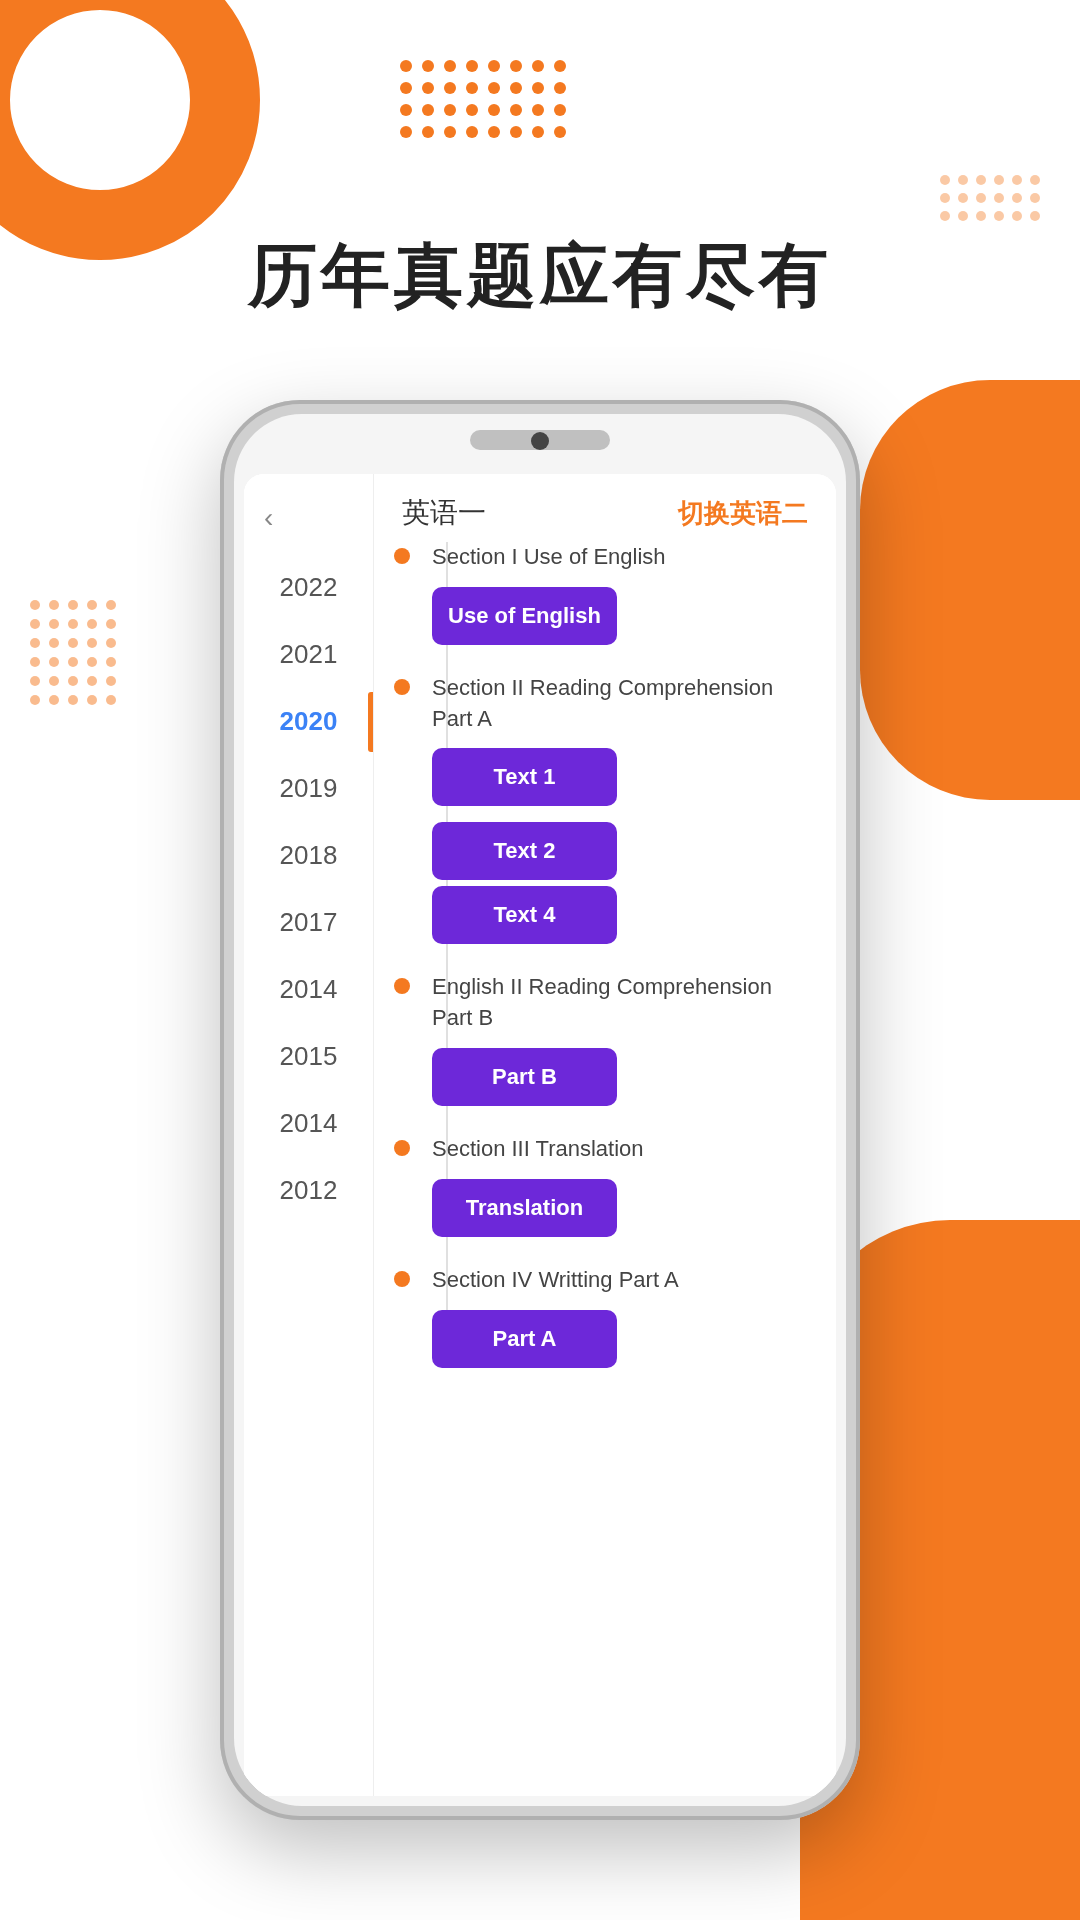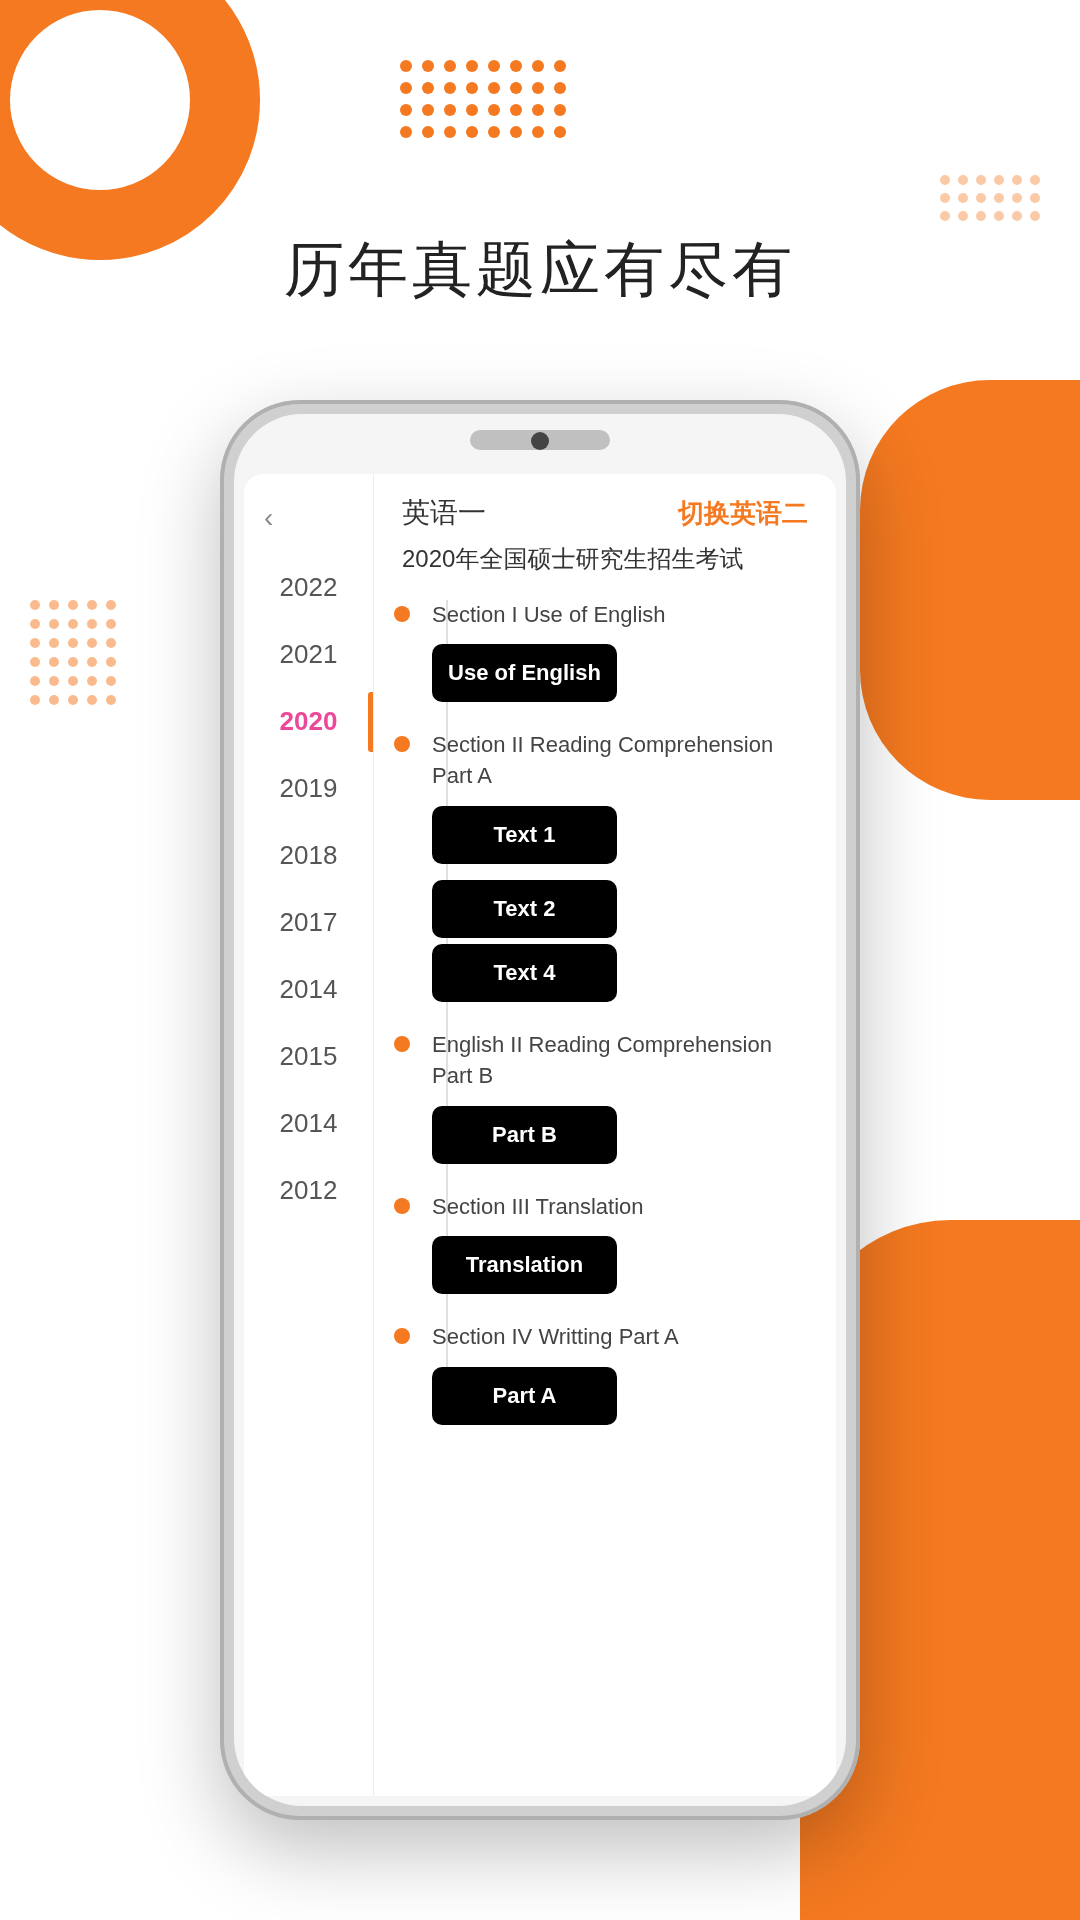--- a/index.html
+++ b/index.html
@@ -63,22 +63,22 @@
       z-index: 0;
     }
 
     
     .hero-title {
       position: absolute;
       top: 230px;
       left: 0;
       right: 0;
       text-align: center;
-      font-size: 60px;
-      font-weight: 400;
+      font-size: 69px;
+      font-weight: 700;
       color: #222;
       z-index: 1;
       letter-spacing: 4px;
     }
 
     
     .phone-wrapper {
       position: absolute;
       top: 400px;
       left: 50%;
@@ -172,21 +172,21 @@
     .year-item {
       width: 100%;
       text-align: center;
       padding: 18px 0;
       font-size: 26px;
       color: #555;
       cursor: pointer;
       position: relative;
     }
     .year-item.active {
-      color: #ec4899;
+      color: #3b82f6;
       font-weight: 700;
     }
     .year-item.active::after {
       content: '';
       position: absolute;
       right: 0;
       top: 50%;
       transform: translateY(-50%);
       width: 5px;
       height: 60px;
@@ -258,21 +258,21 @@
       margin-bottom: 14px;
       line-height: 1.4;
     }
     .btn-row {
       display: flex;
       gap: 16px;
       flex-wrap: wrap;
       margin-bottom: 6px;
     }
     .orange-btn {
-      background: #000000;
+      background: #6d28d9;
       color: #fff;
       border: none;
       border-radius: 10px;
       padding: 16px 0;
       font-size: 22px;
       font-weight: 700;
       cursor: pointer;
       width: 185px;
       text-align: center;
     }
@@ -404,21 +404,20 @@
             <div class="year-item">2014</div>
             <div class="year-item">2012</div>
           </div>
 
           <div class="timeline-container">
 
             <div class="screen-header">
               <span class="screen-title-cn">英语一</span>
               <span class="switch-btn">切换英语二</span>
             </div>
-            <div class="exam-title">2020年全国硕士研究生招生考试</div>
 
             <div style="position:relative;">
               <div class="timeline-line"></div>
 
               <div class="section-block">
                 <div class="section-label">Section I Use of English</div>
                 <div class="btn-row">
                   <button class="orange-btn">Use of English</button>
                 </div>
               </div>

